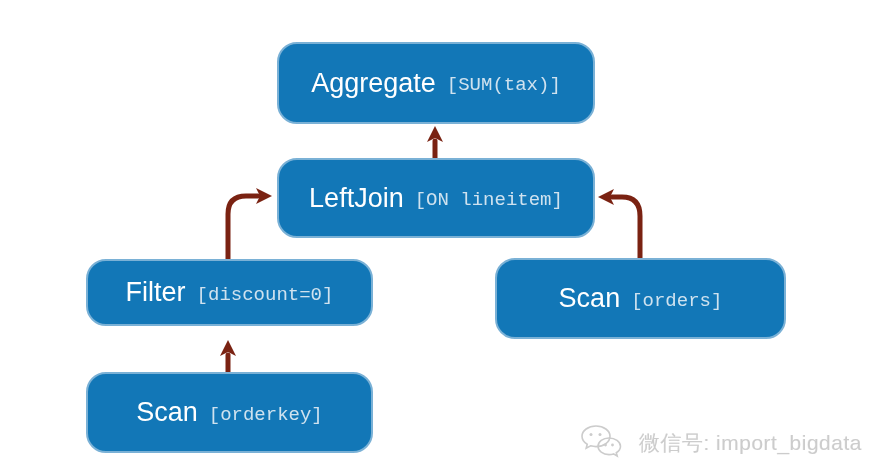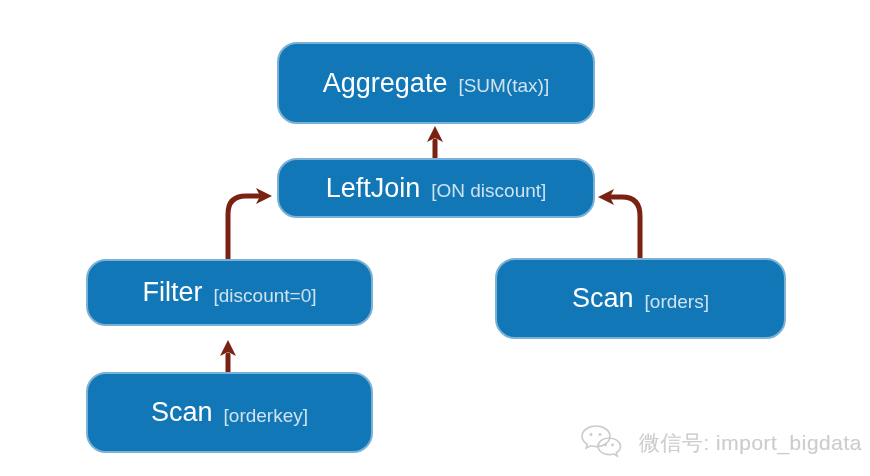--- a/index.html
+++ b/index.html
@@ -55,21 +55,21 @@
     white-space: nowrap;
   }
   .node .label {
     color: var(--node-label);
     font-size: 27px;
     line-height: 1;
     align-self: center;
   }
   .node .detail {
     color: var(--node-detail);
-    font-family: Liberation Sans, sans-serif;
+    font-family: Liberation Mono, monospace;
     font-size: 19px;
     line-height: 1;
     align-self: center;
     padding-top: 5px;
   }
   .watermark {
     position: absolute;
     right: 8px;
     bottom: 14px;
     display: flex;
@@ -114,23 +114,23 @@
       <path class="arrow-line" d="M228,372 L228,355"></path>
       <polygon class="arrow-head" points="228,340 220,356 228,352 236,356"></polygon>
     </g>
   </svg>
 
   <div class="node" style="left:277px; top:42px; width:318px; height:82px">
     <span class="label">Aggregate</span>
     <span class="detail">[SUM(tax)]</span>
   </div>
 
-  <div class="node" style="left:277px; top:158px; width:318px; height:60px">
+  <div class="node" style="left:277px; top:158px; width:318px; height:80px">
     <span class="label">LeftJoin</span>
-    <span class="detail">[ON discount]</span>
+    <span class="detail">[ON lineitem]</span>
   </div>
 
   <div class="node" style="left:86px; top:259px; width:287px; height:67px">
     <span class="label">Filter</span>
     <span class="detail">[discount=0]</span>
   </div>
 
   <div class="node" style="left:495px; top:258px; width:291px; height:81px">
     <span class="label">Scan</span>
     <span class="detail">[orders]</span>

